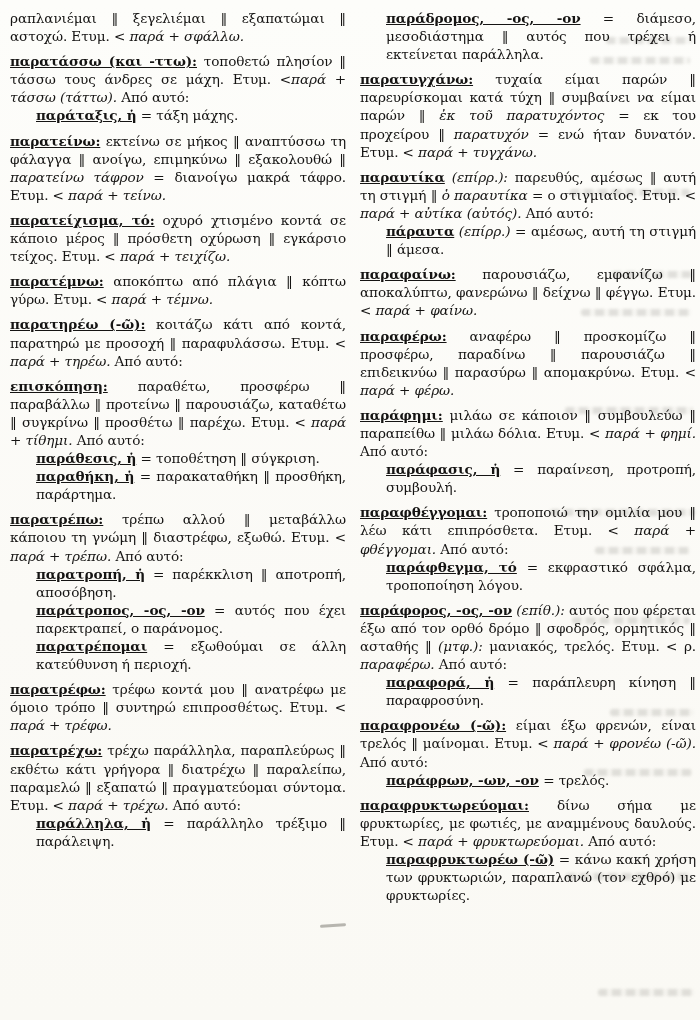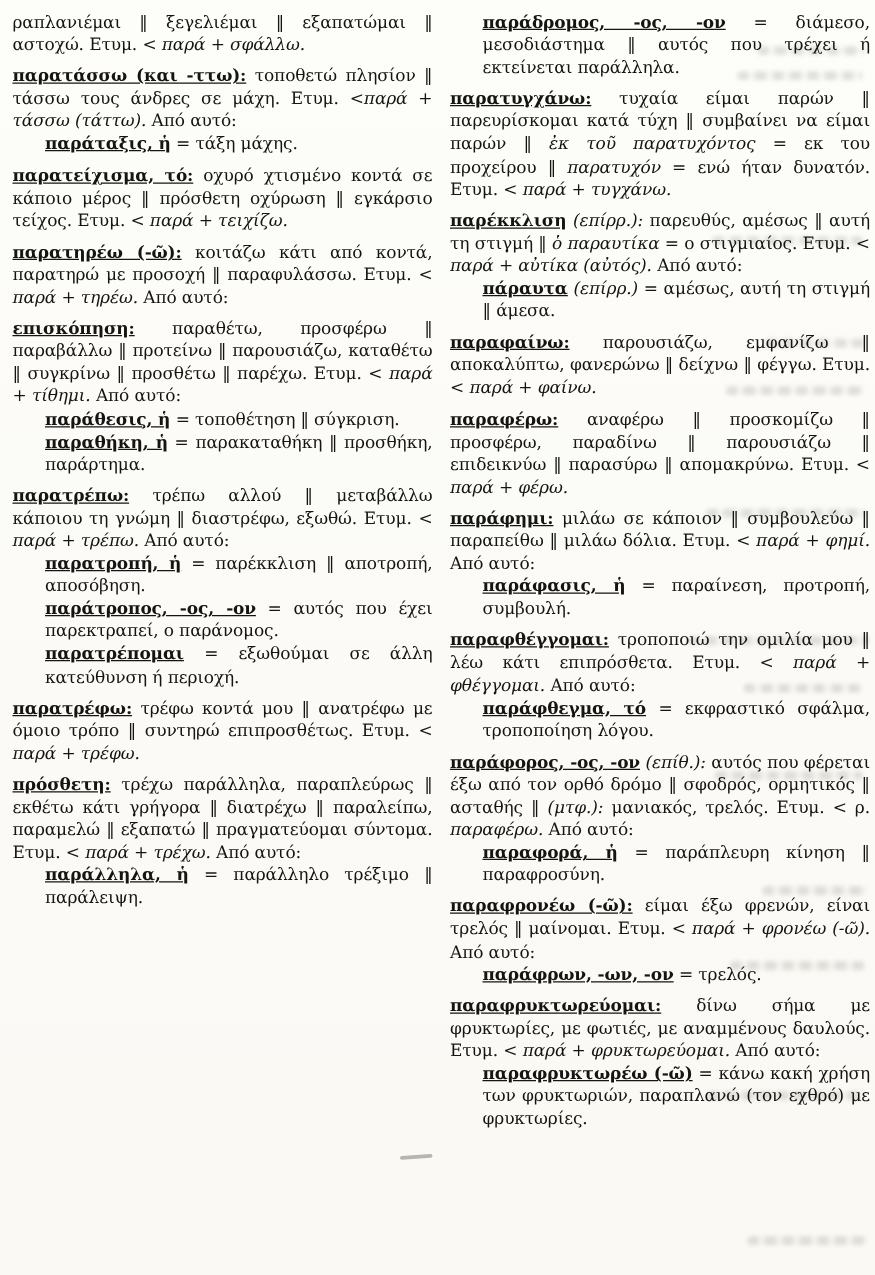--- a/index.html
+++ b/index.html
@@ -95,53 +95,59 @@
   <div class="columns">
     <div class="column">
         <div class="entry-block">
           <p class="main"><span class="">ραπλανιέμαι  ‖ ξεγελιέμαι  ‖ εξαπατώμαι ‖ αστοχώ. Ετυμ.  &lt; </span><span class="i">παρά + σφάλλω.</span></p>
         </div>
         <div class="entry-block">
           <p class="main"><span class="b">παρατάσσω (και -ττω):</span><span class=""> τοποθετώ πλησίον ‖ τάσσω τους άνδρες σε μάχη. Ετυμ. &lt;</span><span class="i">παρά + τάσσω (τάττω).</span><span class=""> Από αυτό:</span></p>
           <p class="sub"><span class="b">παράταξις, ἡ</span><span class=""> = τάξη μάχης.</span></p>
         </div>
         <div class="entry-block">
+          <p class="main"><span class="b">παρατείνω:</span><span class=""> εκτείνω σε μήκος ‖ αναπτύσσω τη φάλαγγα ‖ ανοίγω, επιμηκύνω ‖ εξακολουθώ ‖ </span><span class="i">παρατείνω τάφρον</span><span class=""> = διανοίγω μακρά τάφρο. Ετυμ. &lt; </span><span class="i">παρά + τείνω.</span></p>
+        </div>
+        <div class="entry-block">
           <p class="main"><span class="b">παρατείχισμα, τό:</span><span class=""> οχυρό χτισμένο κοντά σε κάποιο μέρος ‖ πρόσθετη οχύρωση ‖ εγκάρσιο τείχος. Ετυμ. &lt; </span><span class="i">παρά + τειχίζω.</span></p>
+        </div>
+        <div class="entry-block">
+          <p class="main"><span class="b">παρατέμνω:</span><span class=""> αποκόπτω από πλάγια ‖ κόπτω γύρω. Ετυμ. &lt; </span><span class="i">παρά + τέμνω.</span></p>
         </div>
         <div class="entry-block">
           <p class="main"><span class="b">παρατηρέω (-ῶ):</span><span class=""> κοιτάζω κάτι από κοντά, παρατηρώ με προσοχή ‖ παραφυλάσσω. Ετυμ. &lt; </span><span class="i">παρά + τηρέω.</span><span class=""> Από αυτό:</span></p>
         </div>
         <div class="entry-block">
           <p class="main"><span class="b">επισκόπηση:</span><span class=""> παραθέτω, προσφέρω ‖ παραβάλλω ‖ προτείνω ‖ παρουσιάζω, καταθέτω ‖ συγκρίνω ‖ προσθέτω ‖ παρέχω. Ετυμ. &lt; </span><span class="i">παρά + τίθημι.</span><span class=""> Από αυτό:</span></p>
           <p class="sub"><span class="b">παράθεσις, ἡ</span><span class=""> = τοποθέτηση ‖ σύγκριση.</span></p>
           <p class="sub"><span class="b">παραθήκη, ἡ</span><span class=""> = παρακαταθήκη ‖ προσθήκη, παράρτημα.</span></p>
         </div>
         <div class="entry-block">
           <p class="main"><span class="b">παρατρέπω:</span><span class=""> τρέπω αλλού ‖ μεταβάλλω κάποιου τη γνώμη ‖ διαστρέφω, εξωθώ. Ετυμ. &lt; </span><span class="i">παρά + τρέπω.</span><span class=""> Από αυτό:</span></p>
           <p class="sub"><span class="b">παρατροπή, ἡ</span><span class=""> = παρέκκλιση ‖ αποτροπή, αποσόβηση.</span></p>
           <p class="sub"><span class="b">παράτροπος, -ος, -ον</span><span class=""> = αυτός που έχει παρεκτραπεί, ο παράνομος.</span></p>
           <p class="sub"><span class="b">παρατρέπομαι</span><span class=""> = εξωθούμαι σε άλλη κατεύθυνση ή περιοχή.</span></p>
         </div>
         <div class="entry-block">
           <p class="main"><span class="b">παρατρέφω:</span><span class=""> τρέφω κοντά μου ‖ ανατρέφω με όμοιο τρόπο ‖ συντηρώ επιπροσθέτως. Ετυμ. &lt; </span><span class="i">παρά + τρέφω.</span></p>
         </div>
         <div class="entry-block">
-          <p class="main"><span class="b">πρόσθετη:</span><span class=""> τρέχω παράλληλα, παραπλεύρως ‖ εκθέτω κάτι γρήγορα ‖ διατρέχω ‖ παραλείπω, παραμελώ ‖ εξαπατώ ‖ πραγματεύομαι σύντομα. Ετυμ. &lt; </span><span class="i">παρά + τρέχω.</span><span class=""> Από αυτό:</span></p>
+          <p class="main"><span class="b">παρατρέχω:</span><span class=""> τρέχω παράλληλα, παραπλεύρως ‖ εκθέτω κάτι γρήγορα ‖ διατρέχω ‖ παραλείπω, παραμελώ ‖ εξαπατώ ‖ πραγματεύομαι σύντομα. Ετυμ. &lt; </span><span class="i">παρά + τρέχω.</span><span class=""> Από αυτό:</span></p>
           <p class="sub"><span class="b">παράλληλα, ἡ</span><span class=""> = παράλληλο τρέξιμο ‖ παράλειψη.</span></p>
         </div>
       </div>
     <div class="column">
         <div class="entry-block">
           <p class="sub"><span class="b">παράδρομος, -ος, -ον</span><span class=""> = διάμεσο, μεσοδιάστημα ‖ αυτός που τρέχει ή εκτείνεται παράλληλα.</span></p>
         </div>
         <div class="entry-block">
           <p class="main"><span class="b">παρατυγχάνω:</span><span class=""> τυχαία είμαι παρών ‖ παρευρίσκομαι κατά τύχη ‖ συμβαίνει να είμαι παρών ‖ </span><span class="i">ἐκ τοῦ παρατυχόντος</span><span class=""> = εκ του προχείρου ‖ </span><span class="i">παρατυχόν</span><span class=""> = ενώ ήταν δυνατόν. Ετυμ. &lt; </span><span class="i">παρά + τυγχάνω.</span></p>
         </div>
         <div class="entry-block">
-          <p class="main"><span class="b">παρέκκλιση</span><span class="i"> (επίρρ.):</span><span class=""> παρευθύς, αμέσως ‖ αυτή τη στιγμή ‖ </span><span class="i">ὁ παραυτίκα</span><span class=""> = ο στιγμιαίος. Ετυμ. &lt; </span><span class="i">παρά + αὐτίκα (αὐτός).</span><span class=""> Από αυτό:</span></p>
+          <p class="main"><span class="b">παραυτίκα</span><span class="i"> (επίρρ.):</span><span class=""> παρευθύς, αμέσως ‖ αυτή τη στιγμή ‖ </span><span class="i">ὁ παραυτίκα</span><span class=""> = ο στιγμιαίος. Ετυμ. &lt; </span><span class="i">παρά + αὐτίκα (αὐτός).</span><span class=""> Από αυτό:</span></p>
           <p class="sub"><span class="b">πάραυτα</span><span class="i"> (επίρρ.)</span><span class=""> = αμέσως, αυτή τη στιγμή ‖ άμεσα.</span></p>
         </div>
         <div class="entry-block">
           <p class="main"><span class="b">παραφαίνω:</span><span class=""> παρουσιάζω, εμφανίζω ‖ αποκαλύπτω, φανερώνω ‖ δείχνω ‖ φέγγω. Ετυμ. &lt; </span><span class="i">παρά + φαίνω.</span></p>
         </div>
         <div class="entry-block">
           <p class="main"><span class="b">παραφέρω:</span><span class=""> αναφέρω ‖ προσκομίζω ‖ προσφέρω, παραδίνω ‖ παρουσιάζω ‖ επιδεικνύω ‖ παρασύρω ‖ απομακρύνω. Ετυμ. &lt; </span><span class="i">παρά + φέρω.</span></p>
         </div>
         <div class="entry-block">
           <p class="main"><span class="b">παράφημι:</span><span class=""> μιλάω σε κάποιον ‖ συμβουλεύω ‖ παραπείθω ‖ μιλάω δόλια. Ετυμ. &lt; </span><span class="i">παρά + φημί.</span><span class=""> Από αυτό:</span></p>

